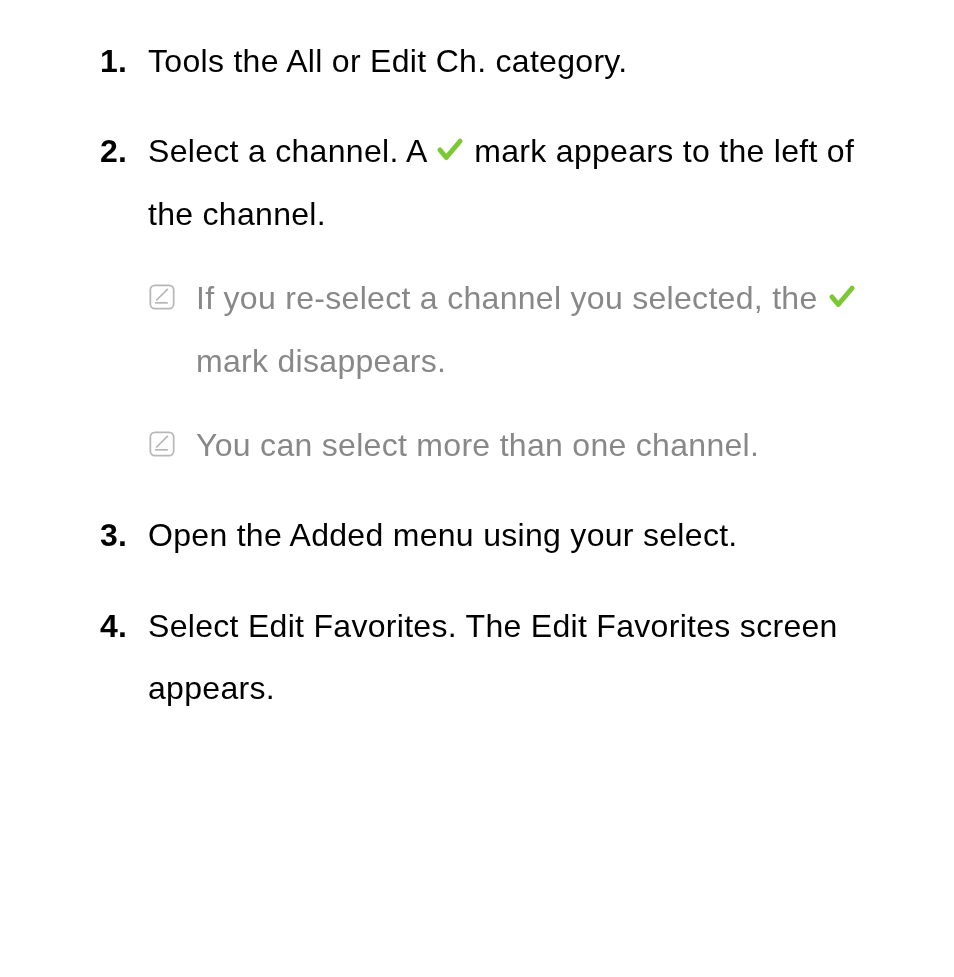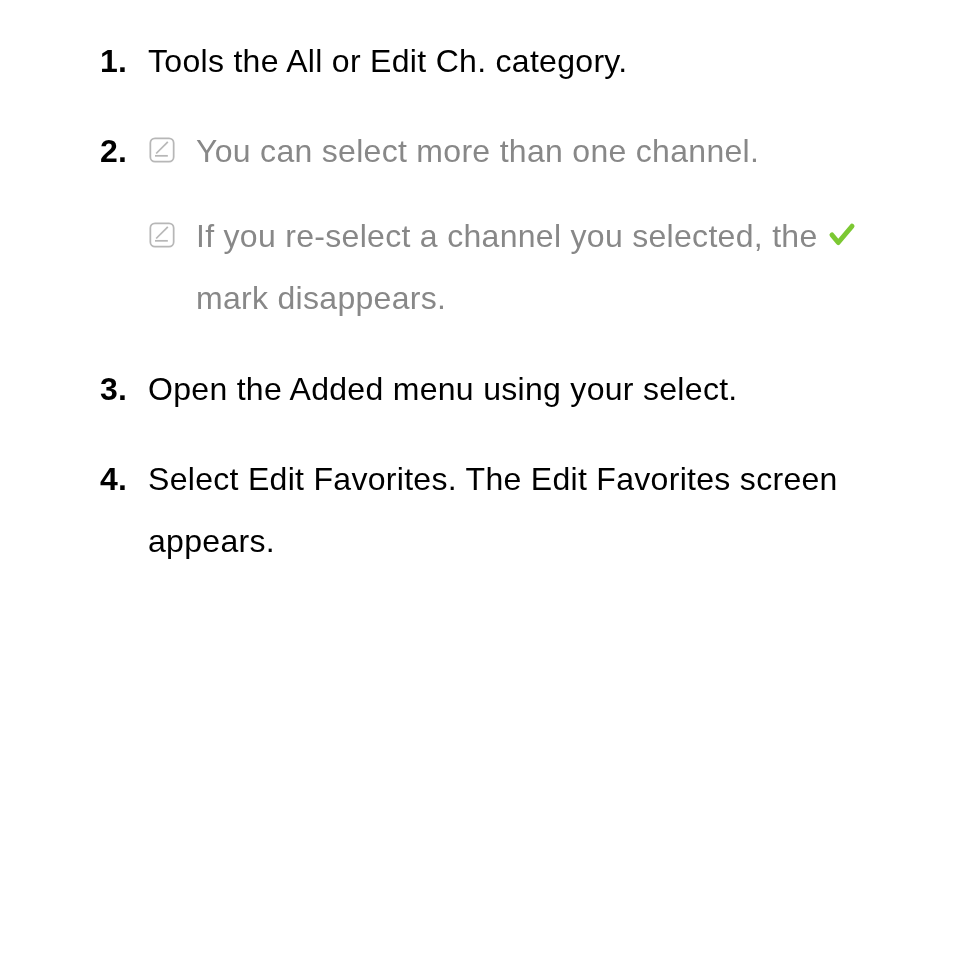--- a/index.html
+++ b/index.html
@@ -63,41 +63,44 @@
 </head>
 <body>
 
 <div id="content">
     <div class="list-item">
       <span class="list-number">1.</span>
       <div><span>Tools the </span><span class="highlight">All</span><span> or </span><span class="highlight">Edit Ch.</span><span> category.</span></div>
     </div>
     <div class="list-item">
       <span class="list-number">2.</span>
-      <div class="note">
-        <span class="note-icon">
-          <svg viewBox="0 0 24 24">
-            <rect x="2" y="2" width="20" height="20" rx="4" fill="none" stroke="#888888" stroke-width="1.5"></rect>
-            <path d="M7 15 L17 5" stroke="#888888" stroke-width="1.5"></path>
-            <path d="M6 17 L17 17" stroke="#888888" stroke-width="1.5"></path>
-          </svg>
-        </span>
-        <div><span>You can select more than one channel.</span></div>
-      </div>
+      <div><span>Select a channel. A </span><span class="checkmark"><svg viewBox="0 0 24 24">
+            <path d="M4 12 L9 18 L20 5" stroke="#7cc833" stroke-width="4" fill="none" stroke-linecap="round" stroke-linejoin="round"></path>
+          </svg></span><span> mark appears to the left of the channel.</span></div>
       <div class="note">
         <span class="note-icon">
           <svg viewBox="0 0 24 24">
             <rect x="2" y="2" width="20" height="20" rx="4" fill="none" stroke="#888888" stroke-width="1.5"></rect>
             <path d="M7 15 L17 5" stroke="#888888" stroke-width="1.5"></path>
             <path d="M6 17 L17 17" stroke="#888888" stroke-width="1.5"></path>
           </svg>
         </span>
         <div><span>If you re-select a channel you selected, the </span><span class="checkmark"><svg viewBox="0 0 24 24">
               <path d="M4 12 L9 18 L20 5" stroke="#7cc833" stroke-width="4" fill="none" stroke-linecap="round" stroke-linejoin="round"></path>
             </svg></span><span> mark disappears.</span></div>
+      </div>
+      <div class="note">
+        <span class="note-icon">
+          <svg viewBox="0 0 24 24">
+            <rect x="2" y="2" width="20" height="20" rx="4" fill="none" stroke="#888888" stroke-width="1.5"></rect>
+            <path d="M7 15 L17 5" stroke="#888888" stroke-width="1.5"></path>
+            <path d="M6 17 L17 17" stroke="#888888" stroke-width="1.5"></path>
+          </svg>
+        </span>
+        <div><span>You can select more than one channel.</span></div>
       </div>
     </div>
     <div class="list-item">
       <span class="list-number">3.</span>
       <div><span>Open the </span><span class="highlight">Added</span><span> menu using your select.</span></div>
     </div>
     <div class="list-item">
       <span class="list-number">4.</span>
       <div><span>Select </span><span class="highlight">Edit Favorites</span><span>. The </span><span class="highlight">Edit Favorites</span><span> screen appears.</span></div>
     </div>

